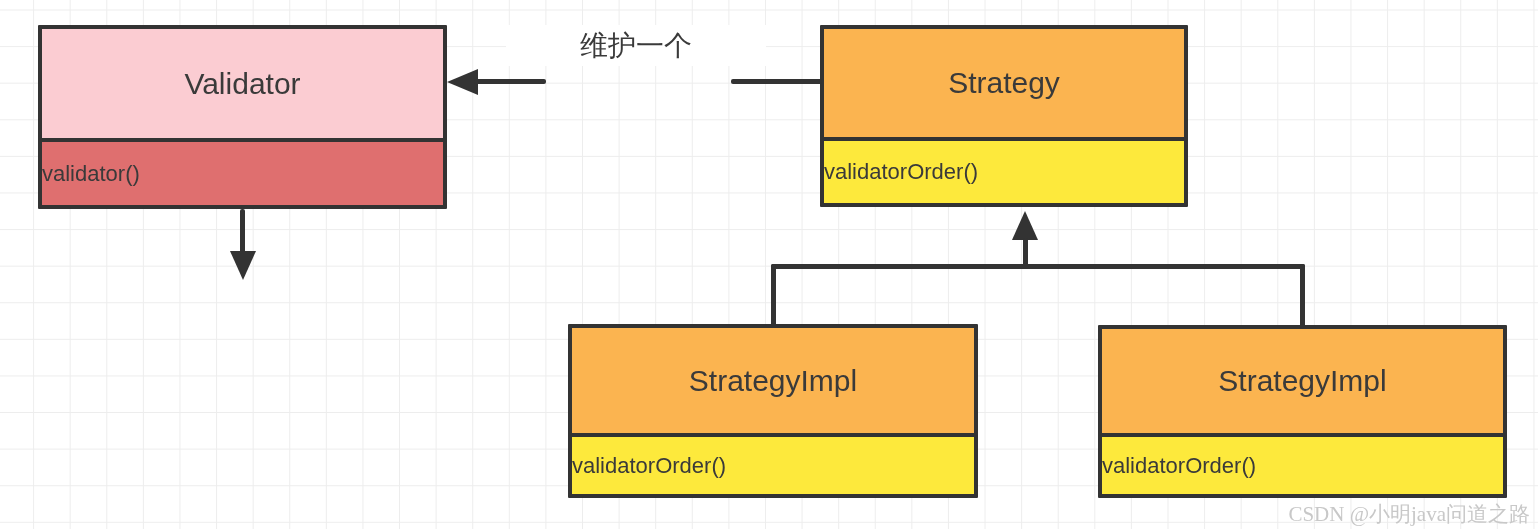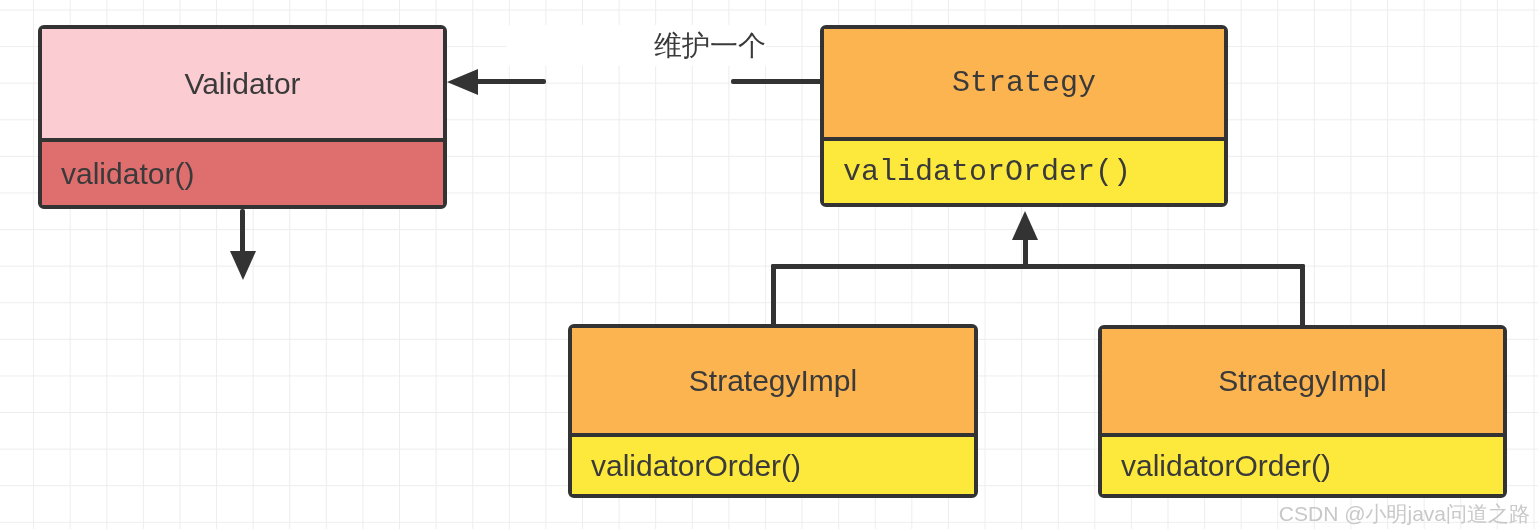--- a/index.html
+++ b/index.html
@@ -15,35 +15,34 @@
     background-image:
       linear-gradient(to right, var(--grid,#ededed) 1px, transparent 1px),
       linear-gradient(to bottom, var(--grid,#ededed) 1px, transparent 1px);
     background-size:36.6px 36.6px;
     background-position:-3.5px 9.5px;
   }
   .class-box{
     position:absolute;
     box-sizing:border-box;
     border:4px solid var(--line,#333);
-    border-radius:6px;
+    border-radius:1px;
     display:flex;
     flex-direction:column;
     color:var(--text,#3a3a3a);
   }
   .box-header{
     display:flex;align-items:center;justify-content:center;
     font-size:30px;
     border-bottom:4px solid var(--line,#333);
   }
   .box-body{
     flex:1;
     display:flex;align-items:center;
-    padding-left:19px;
-    font-size:30px;
+    font-size:22px;
   }
   .line{position:absolute;background:var(--line,#333);border-radius:2px;}
   .arrowhead{position:absolute;width:0;height:0;}
   .arrow-left{
     border-top:13px solid transparent;
     border-bottom:13px solid transparent;
     border-right:31px solid var(--line,#333);
   }
   .arrow-down{
     border-left:13px solid transparent;
@@ -52,49 +51,50 @@
   }
   .arrow-up{
     border-left:13px solid transparent;
     border-right:13px solid transparent;
     border-bottom:29px solid var(--line,#333);
   }
   .assoc-label{
     position:absolute;
     left:506px;top:25px;width:260px;
     background:#fff;
-    text-align:right;
+    text-align:center;
     font-size:28px;
     line-height:41px;
     color:var(--text,#3a3a3a);
   }
   .call-note{
     position:absolute;
     left:85px;top:292px;
     font-size:30px;
     color:var(--text,#3a3a3a);
   }
   .watermark{
     position:absolute;
     right:8px;bottom:1px;
     font-size:21px;
     color:var(--wm,#c8c8c8);
+    font-family:Liberation Serif, serif;
   }
 </style>
 </head>
 <body>
 
 <div class="canvas">
 
   <div class="class-box" style="left:38px;top:25px;width:409px;height:184px;">
     <div class="box-header" style="flex: 0 0 109px; background: rgb(251, 204, 210);">Validator</div>
     <div class="box-body" style="background: rgb(223, 111, 111);">validator()</div>
   </div>
 
-  <div class="class-box" style="left:820px;top:25px;width:408px;height:182px;font-family:Liberation Mono, monospace;">
+  <div class="class-box" style="left:820px;top:25px;width:368px;height:182px;">
     <div class="box-header" style="flex: 0 0 108px; background: rgb(251, 180, 80);">Strategy</div>
     <div class="box-body" style="background: rgb(253, 233, 60);">validatorOrder()</div>
   </div>
 
   <div class="class-box" style="left:568px;top:324px;width:410px;height:174px;">
     <div class="box-header" style="flex: 0 0 105px; background: rgb(251, 180, 80);">StrategyImpl</div>
     <div class="box-body" style="background: rgb(253, 233, 60);">validatorOrder()</div>
   </div>
 
   <div class="class-box" style="left:1098px;top:325px;width:409px;height:173px;">

